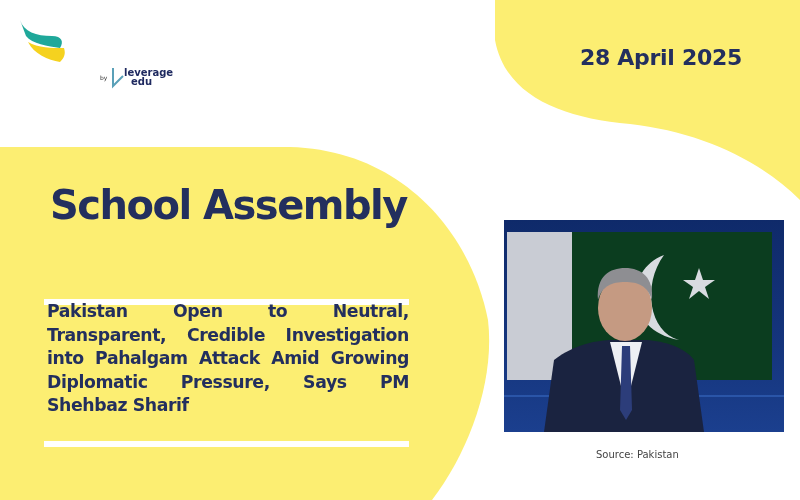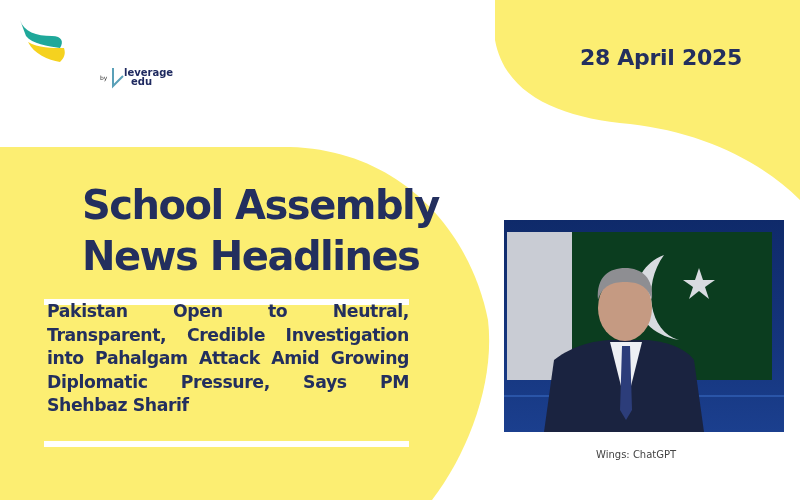--- a/index.html
+++ b/index.html
@@ -3,21 +3,21 @@
 <meta charset="utf-8">
 <style>
   html, body { margin:0; padding:0; }
   body { width:800px; height:500px; position:relative; overflow:hidden; background:#ffffff; font-family:"DejaVu Sans", sans-serif; }
   #blob-svg { position:absolute; left:0; top:0; width:800px; height:500px; }
   .logo { position:absolute; left:18px; top:18px; width:160px; height:80px; }
   .logo-word { position:absolute; left:40px; top:14px; font-family:"DejaVu Sans", sans-serif; font-weight:bold; font-size:31px; color:#3a1f8c; letter-spacing:-1px; }
   .logo-by { position:absolute; left:82px; top:56px; font-size:6px; color:#333; }
   .logo-lev { position:absolute; left:106px; top:50px; font-size:10px; font-weight:bold; color:#1f2a60; line-height:9px; }
   .date { position:absolute; left:580px; top:45px; font-weight:bold; font-size:22px; color:#232f5e; letter-spacing:-0.3px; }
-  .title { position:absolute; left:50px; top:180px; width:370px; font-weight:bold; font-size:40px; line-height:51px; color:#232f5e; letter-spacing:-1.5px;margin-left:32px; }
+  .title { position:absolute; left:50px; top:180px; width:370px; font-weight:bold; font-size:40px; line-height:51px; color:#232f5e; letter-spacing:-1.5px; }
   .rule { position:absolute; left:44px; width:365px; height:6px; background:#ffffff; }
   .headline { position:absolute; left:47px; top:300px; width:362px; font-weight:bold; font-size:17.3px; line-height:23.5px; color:#232f5e; text-align:justify; letter-spacing:-0.4px; }
   .photo { position:absolute; left:504px; top:220px; width:280px; height:212px; background:linear-gradient(180deg,#0f2a6a 0%,#15357d 60%,#1b3f8e 100%); overflow:hidden; }
   .caption { position:absolute; left:596px; top:449px; font-size:10px; color:#444; }
 </style>
 </head>
 <body>
 
 <svg id="blob-svg" viewBox="0 0 800 500">
   <path d="M495,0 L800,0 L800,200 C760,160 700,132 630,124 C560,118 505,95 495,40 Z" fill="#fcee72"></path>
@@ -33,21 +33,20 @@
   <svg width="14" height="22" style="position:absolute;left:93px;top:50px" viewBox="0 0 14 22">
     <path d="M2,0 L2,18 L12,8" stroke="#5aa0b8" stroke-width="2" fill="none"></path>
   </svg>
   <span class="logo-lev"><span>leverage</span><br>&nbsp;&nbsp;<span>edu</span></span>
 </div>
 
 <div class="date">28 April 2025</div>
 
 <div class="title">
   <div>School Assembly</div>
-  <div>News Headlines</div>
 </div>
 
 <div class="rule" style="top:299px"></div>
 <div class="headline">Pakistan Open to Neutral, Transparent, Credible Investigation into Pahalgam Attack Amid Growing Diplomatic Pressure, Says PM Shehbaz Sharif</div>
 <div class="rule" style="top:441px"></div>
 
 <div class="photo">
   <svg width="280" height="212" viewBox="0 0 280 212">
     <rect x="3" y="12" width="265" height="148" fill="#0b3d1f"></rect>
     <rect x="3" y="12" width="65" height="148" fill="#c9ccd4"></rect>
@@ -55,13 +54,13 @@
     <polygon points="195,48 199,60 211,60 201,67 205,79 195,71 185,79 189,67 179,60 191,60" fill="#d8dbe0"></polygon>
     <rect x="0" y="175" width="280" height="2" fill="#2a55a8"></rect>
     <path d="M40,212 L50,140 C70,124 95,120 108,120 L140,120 C155,120 180,126 190,140 L200,212 Z" fill="#1a2340"></path>
     <path d="M106,122 L122,186 L138,122 Z" fill="#eef0f4"></path>
     <path d="M118,126 L126,126 L128,190 L122,200 L116,190 Z" fill="#2c3d7a"></path>
     <ellipse cx="121" cy="88" rx="27" ry="33" fill="#c59a82"></ellipse>
     <path d="M94,80 C92,56 106,48 121,48 C138,48 150,58 148,80 C144,66 134,62 121,62 C108,62 98,66 94,80 Z" fill="#8e8e92"></path>
   </svg>
 </div>
 
-<div class="caption">Wings: ChatGPT</div>
+<div class="caption">Source: Pakistan</div>
 
 </body></html>

